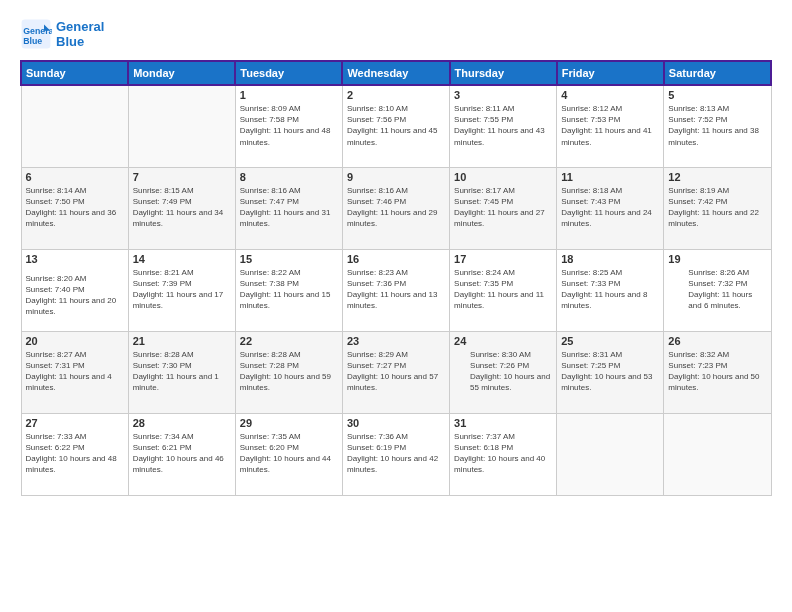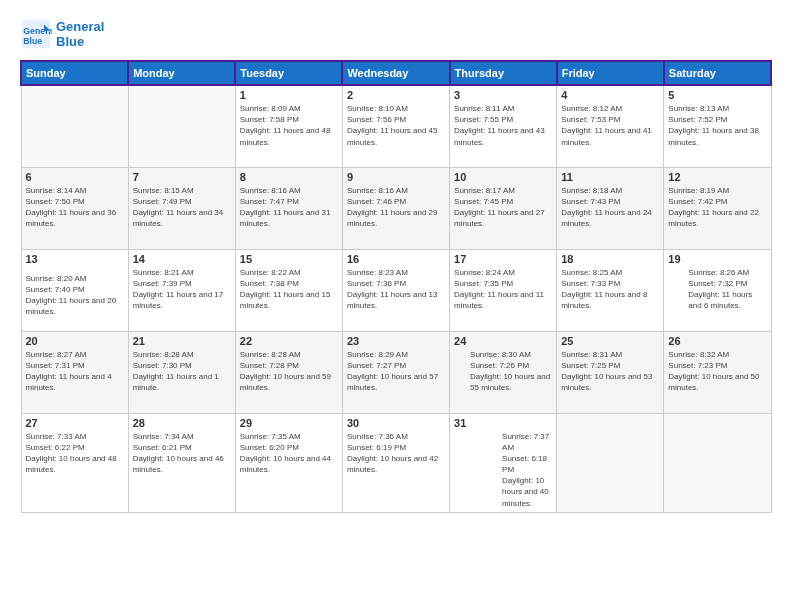--- a/index.html
+++ b/index.html
@@ -309,21 +309,21 @@
 Daylight: 10 hours and 44 minutes.</div>
           </td>
           <td>
             <span class="day-number">30</span>
             <div class="day-info" style="white-space: pre-line;">Sunrise: 7:36 AM
 Sunset: 6:19 PM
 Daylight: 10 hours and 42 minutes.</div>
           </td>
           <td>
             <span class="day-number">31</span>
-            <div class="day-info" style="white-space: pre-line; margin-left: 48px;">Sunrise: 7:37 AM
+            <div class="day-info" style="white-space: pre-line;">Sunrise: 7:37 AM
 Sunset: 6:18 PM
 Daylight: 10 hours and 40 minutes.</div>
           </td>
           <td class="empty"></td>
           <td class="empty"></td>
         </tr>
       </tbody>
   </table>
 </div>
 

